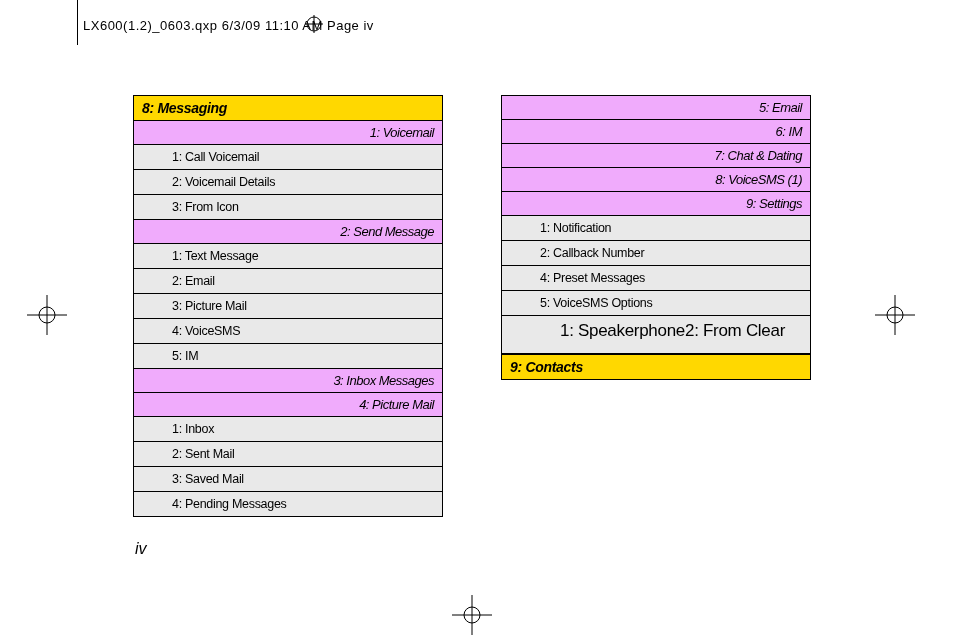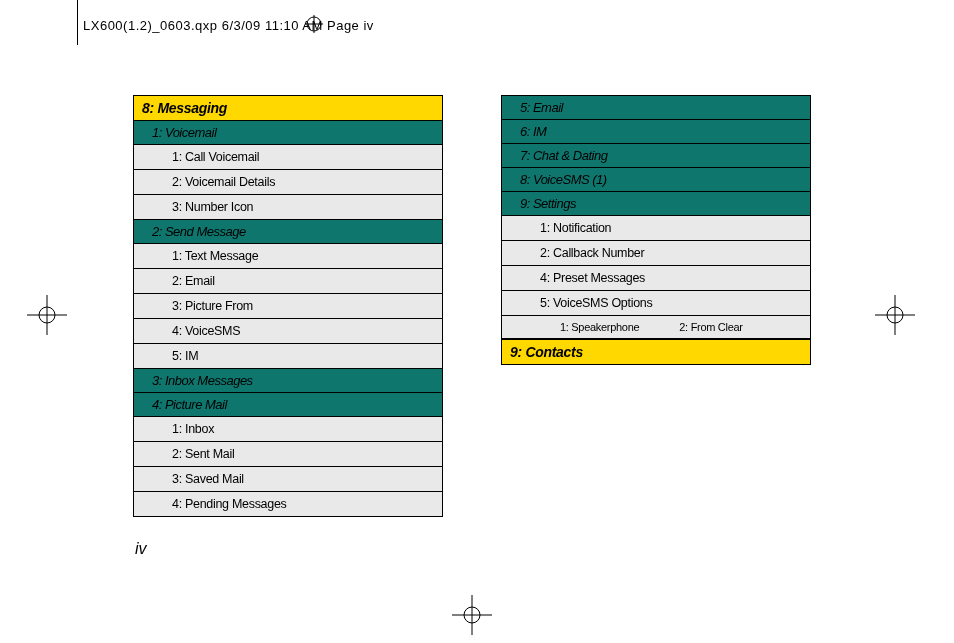--- a/index.html
+++ b/index.html
@@ -48,46 +48,46 @@
     .section-header {
       background: #ffd800;
       border: 1px solid #000;
       padding: 4px 8px;
       font-weight: bold;
       font-style: italic;
       font-size: 14px;
       letter-spacing: -0.3px;
     }
     .sub-header {
-      background: #0f766e;
+      background: #f0abfc;
       border: 1px solid #000;
       border-top: none;
-      padding: 4px 20px 4px 18px;
+      padding: 4px 8px 4px 18px;
       font-style: italic;
       font-size: 13px;
       letter-spacing: -0.5px;
+      text-align: right;
     }
     .sub-header.with-top { border-top: 1px solid #000; }
     .item {
       background: #e9e9e9;
       border: 1px solid #000;
       border-top: none;
       padding: 5px 0 5px 38px;
       font-size: 12.5px;
       letter-spacing: -0.3px;
     }
     .sub-item-row {
       background: #e9e9e9;
       border: 1px solid #000;
       border-top: none;
-      padding: 5px 8px 5px 58px;
-      font-size: 11px;
+      padding: 5px 8px 12px 58px;
+      font-size: 17px;
       letter-spacing: -0.3px;
       display: flex;
-      gap: 40px;
     }
     .page-num {
       position: absolute;
       top: 540px;
       left: 135px;
       font-style: italic;
       font-size: 16px;
     }
     .reg-mark {
       position: absolute;
@@ -111,25 +111,25 @@
       <line x1="0" y1="9" x2="18" y2="9" stroke="#000" stroke-width="1"></line>
     </svg>
 </div>
 
 <div class="content">
   <div class="column">
     <div class="section-header">8: Messaging</div>
     <div class="sub-header">1: Voicemail</div>
     <div class="item">1: Call Voicemail</div>
     <div class="item">2: Voicemail Details</div>
-    <div class="item">3: Number Icon</div>
+    <div class="item">3: From Icon</div>
     <div class="sub-header">2: Send Message</div>
     <div class="item">1: Text Message</div>
     <div class="item">2: Email</div>
-    <div class="item">3: Picture From</div>
+    <div class="item">3: Picture Mail</div>
     <div class="item">4: VoiceSMS</div>
     <div class="item">5: IM</div>
     <div class="sub-header">3: Inbox Messages</div>
     <div class="sub-header">4: Picture Mail</div>
     <div class="item">1: Inbox</div>
     <div class="item">2: Sent Mail</div>
     <div class="item">3: Saved Mail</div>
     <div class="item">4: Pending Messages</div>
   </div>
 

